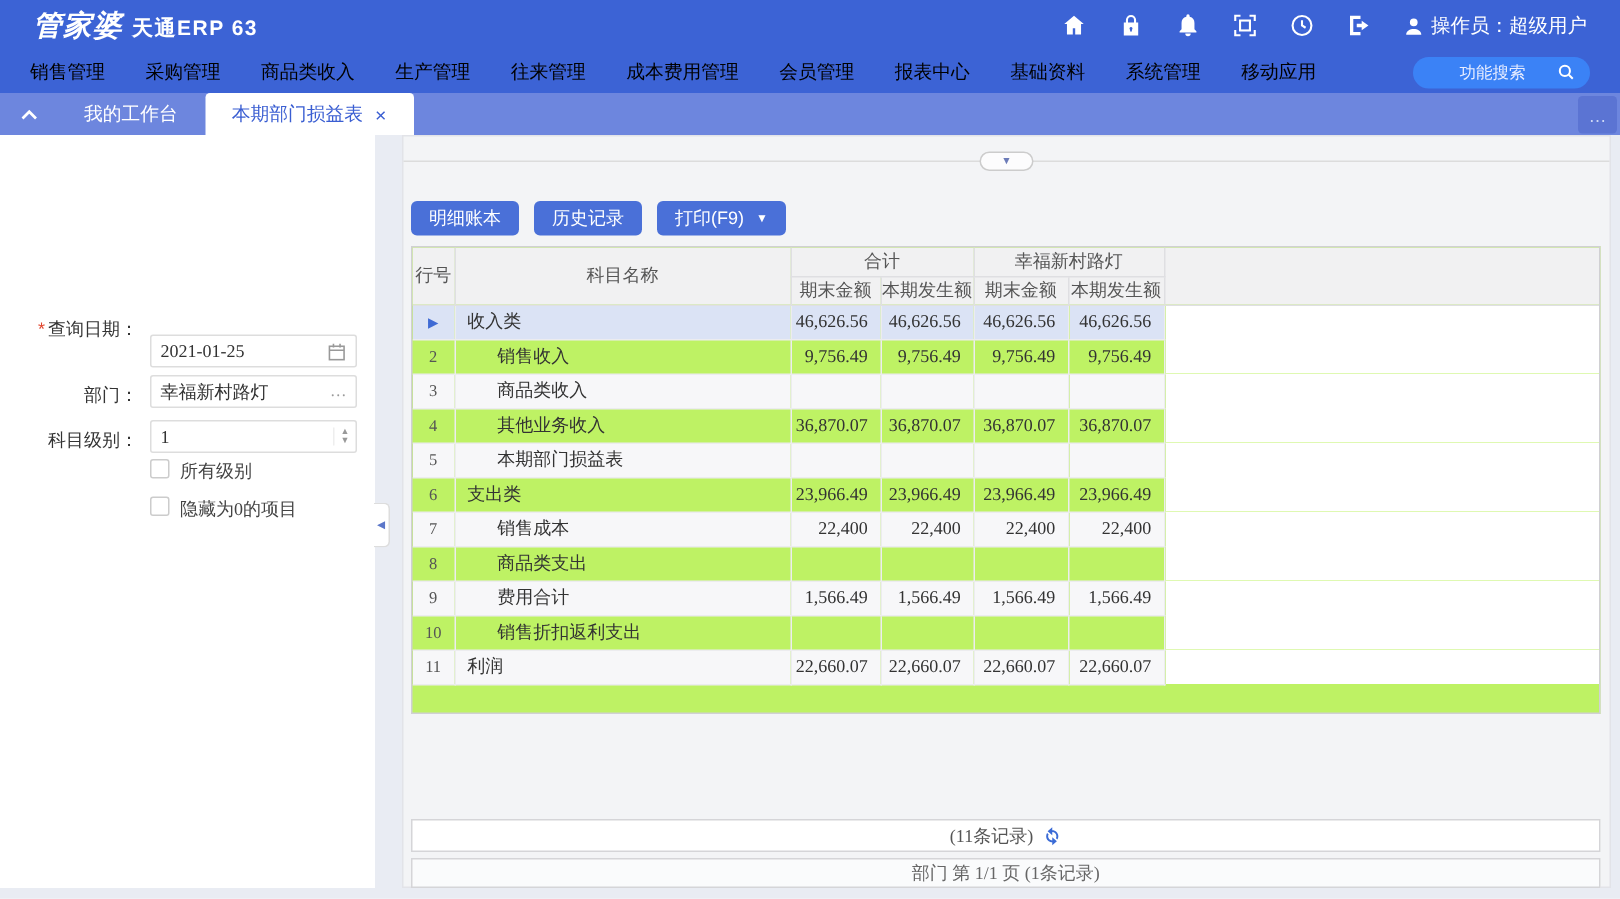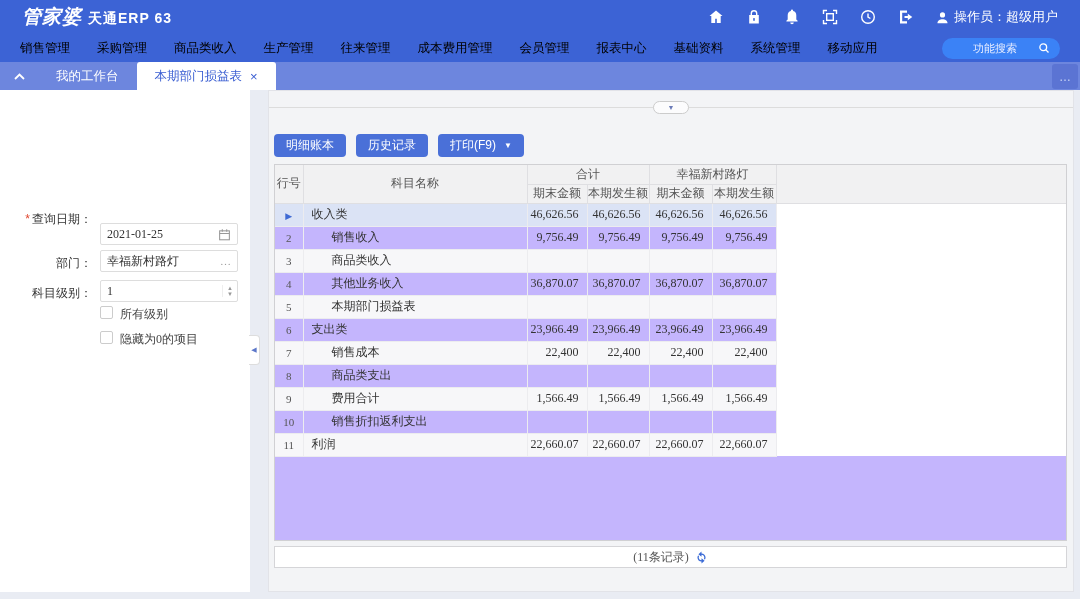--- a/index.html
+++ b/index.html
@@ -61,21 +61,21 @@
   .main-top { position:absolute; left:0; top:0; width:100%; height:17px; border-bottom:1px solid #dcdcdc; }
   .pill { position:absolute; left:50%; top:10px; transform:translateX(-50%); width:36px; height:13px;
           background:#fcfcfd; border:1px solid #ccc; border-radius:7px; display:flex; align-items:center;
           justify-content:center; font-size:7px; color:#6b7bb8; cursor:pointer; z-index:3; }
   .toolbar { position:absolute; left:5px; top:43px; display:flex; gap:10px; }
   .tbtn { height:23px; background:#4a70d8; border:none; border-radius:4px; color:#fff; font-size:12px;
           padding:0 12px; cursor:pointer; display:flex; align-items:center; gap:8px; }
   .tbtn .car { font-size:8px; }
 
   
-  .gridbox { position:absolute; left:5px; top:73px; width:793px; height:377px; background:#c4b5fd;
+  .gridbox { position:absolute; left:5px; top:73px; width:793px; height:312px; background:#bef264;
              border:1px solid #d0d0d3; overflow:hidden; }
   table.grid { border-collapse:collapse; width:100%; table-layout:fixed; font-family:"Liberation Serif", serif; }
   .grid th { background:#f1f1f2; font-weight:normal; font-size:12px; color:#555; height:19px;
              border-right:1px solid #dfdfe2; border-bottom:1px solid #dfdfe2; text-align:center; }
   .grid th.filler { border-right:none; }
   .grid td { height:23px; font-size:12px; color:#333; border-right:1px solid #ececef; border-bottom:1px solid #ececef; overflow:hidden; white-space:nowrap; }
   .grid td.no { text-align:center; color:#555; font-size:11px; }
   .grid td.name { padding-left:8px; }
   .grid td.num { text-align:right; padding-right:8px; }
   .grid td.filler { border-right:none; border-bottom:none; background:#fff !important; }
@@ -377,13 +377,16 @@
 
   <div class="recbar">
     <span>(11条记录)</span>
     <span style="display:inline-flex;">
       <svg viewBox="0 0 16 16" fill="#3b6bd6">
         <path d="M8 3V.6L4.2 3.9 8 7.2V4.6c1.9 0 3.4 1.5 3.4 3.4 0 .6-.15 1.2-.4 1.7l1.3.9c.4-.8.7-1.6.7-2.6C13 5.2 10.8 3 8 3z"></path>
         <path d="M8 13v2.4l3.8-3.3L8 8.8v2.6c-1.9 0-3.4-1.5-3.4-3.4 0-.6.15-1.2.4-1.7l-1.3-.9C3.3 6.2 3 7 3 8c0 2.8 2.2 5 5 5z"></path>
       </svg>
     </span>
   </div>
+  <div class="pagebar">
+    <span>部门 第 1/1 页 (1条记录)</span>
+  </div>
 </div>
 
 </body></html>

